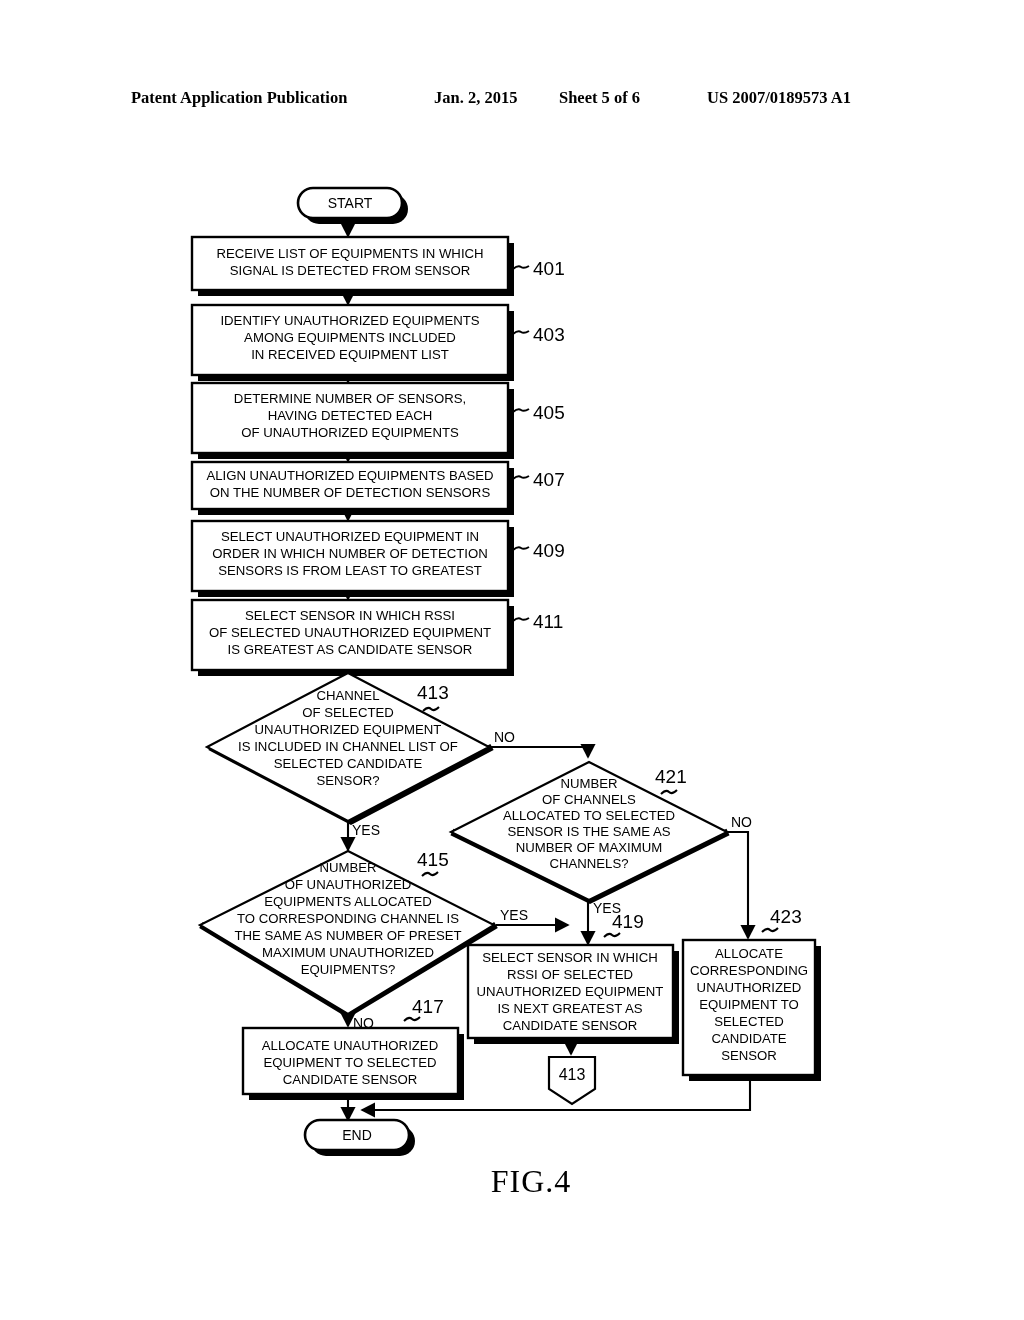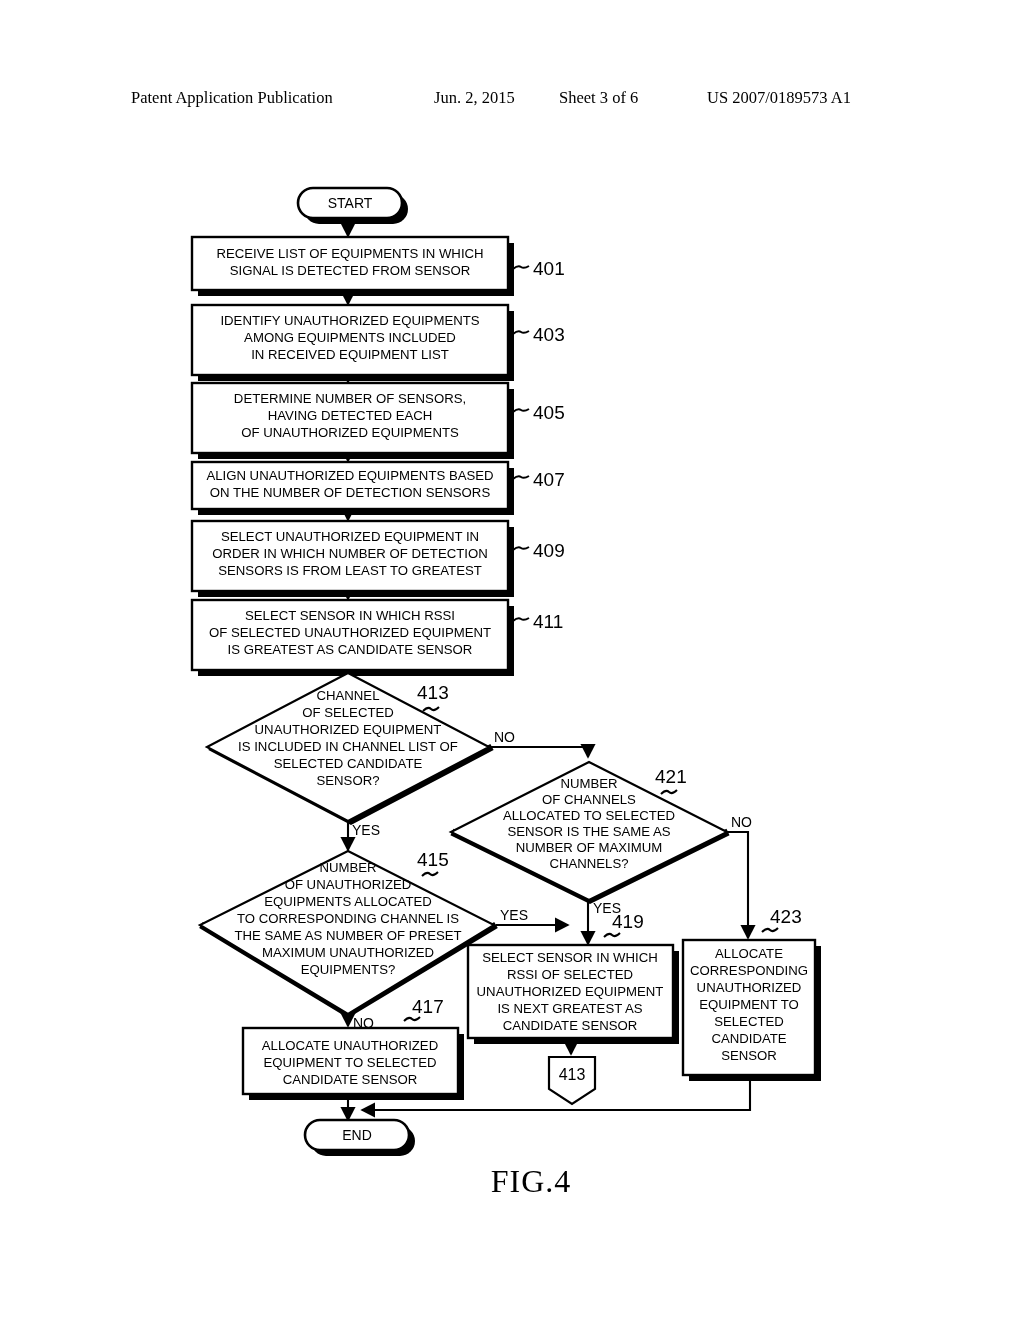--- a/index.html
+++ b/index.html
@@ -17,21 +17,21 @@
   }
 
   
   #pub-header {
     position: absolute;
     left: 0;
     top: 88px;
     width: 856px;
     height: 24px;
     font-family: "Liberation Serif", serif;
-    font-weight: normal;
+    font-weight: bold;
     font-size: 16.5px;
     color: #000;
     white-space: nowrap;
   }
   #pub-header .h-left   { position: absolute; left: 131px; top: 0; }
   #pub-header .h-date   { position: absolute; left: 434px; top: 0; }
   #pub-header .h-sheet  { position: absolute; left: 559px; top: 0; }
   #pub-header .h-number { position: absolute; left: 707px; top: 0; }
 
   
@@ -85,22 +85,22 @@
     fill: #000;
   }
 </style>
 </head>
 <body>
 
 <div id="page">
 
   <div id="pub-header">
     <span class="h-left">Patent Application Publication</span>
-    <span class="h-date">Jun. 2, 2015</span>
-    <span class="h-sheet">Sheet 3 of 6</span>
+    <span class="h-date">Jan. 2, 2015</span>
+    <span class="h-sheet">Sheet 5 of 6</span>
     <span class="h-number">US 2007/0189573 A1</span>
   </div>
 
   <div id="flow">
     <svg width="1024" height="1320" viewBox="0 0 1024 1320" xmlns="http://www.w3.org/2000/svg">
       <defs>
         <marker id="arrow" markerWidth="9" markerHeight="9" refX="6.2" refY="3.6" orient="auto" markerUnits="strokeWidth">
           <path d="M0,0 L7,3.6 L0,7.2 z" fill="#000"></path>
         </marker>
       </defs>

